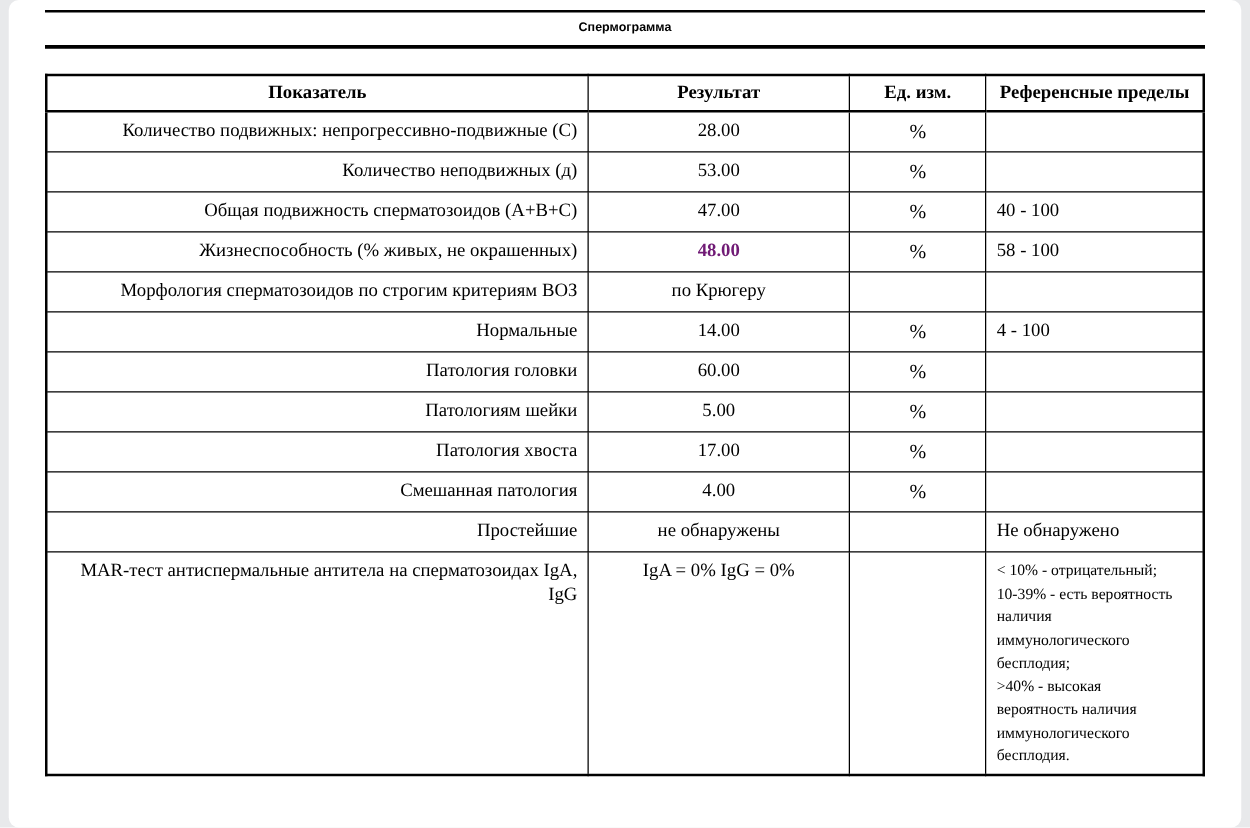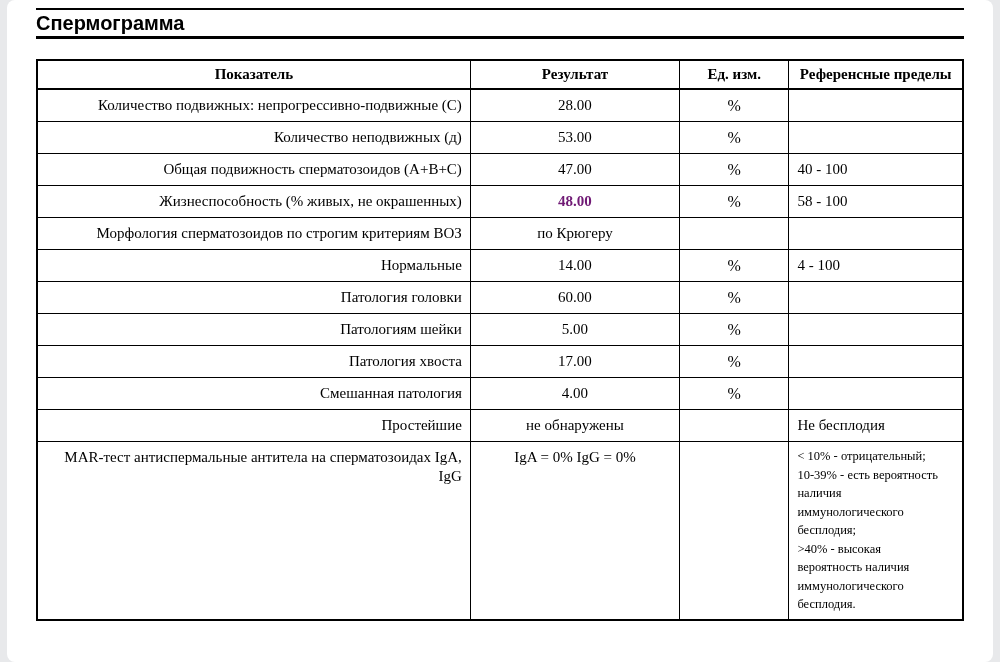--- a/index.html
+++ b/index.html
@@ -19,21 +19,22 @@
   .content {
     padding: 3px 29px 0 29px;
   }
   .rule-top {
     border-top: 2px solid #000;
     margin-top: 5px;
   }
   .doc-title {
     font-family: "Liberation Sans", sans-serif;
     font-weight: bold;
-    font-size: 20px;
+    font-size: 10px;
+    text-align: center;
     line-height: 24px;
     margin: 1px 0;
   }
   .rule-title {
     border-top: 3px solid #000;
   }
   table.results {
     width: 100%;
     border-collapse: collapse;
     border: 2px solid #000;
@@ -156,21 +157,21 @@
           <tr>
             <td class="ind">Смешанная патология</td>
             <td class="res">4.00</td>
             <td class="unit">%</td>
             <td class="ref"></td>
           </tr>
           <tr>
             <td class="ind">Простейшие</td>
             <td class="res">не обнаружены</td>
             <td class="unit"></td>
-            <td class="ref">Не бесплодия</td>
+            <td class="ref">Не обнаружено</td>
           </tr>
           <tr>
             <td class="ind">MAR-тест антиспермальные антитела на сперматозоидах IgA, IgG</td>
             <td class="res">IgA = 0% IgG = 0%</td>
             <td class="unit"></td>
             <td class="ref multiline">&lt; 10% - отрицательный;
 10-39% - есть вероятность
 наличия
 иммунологического
 бесплодия;

